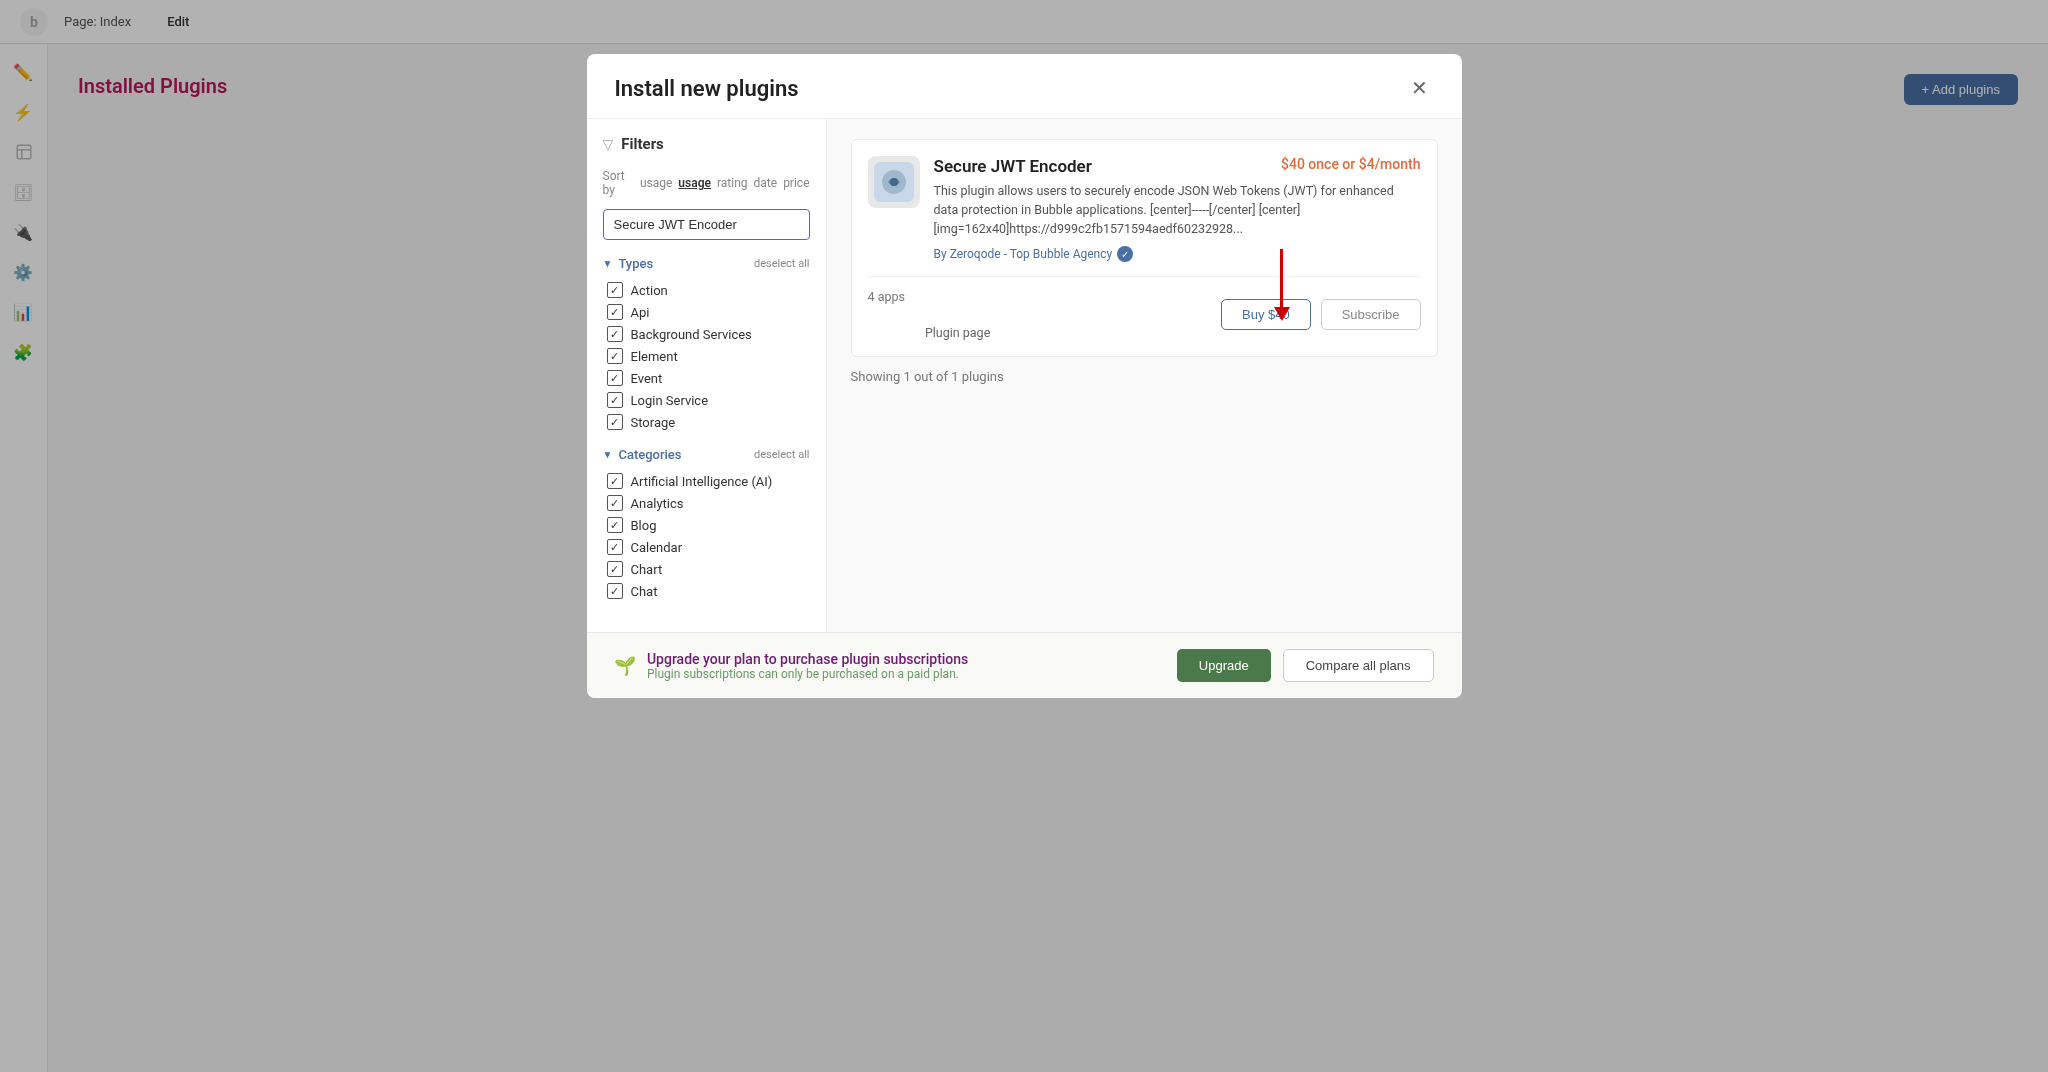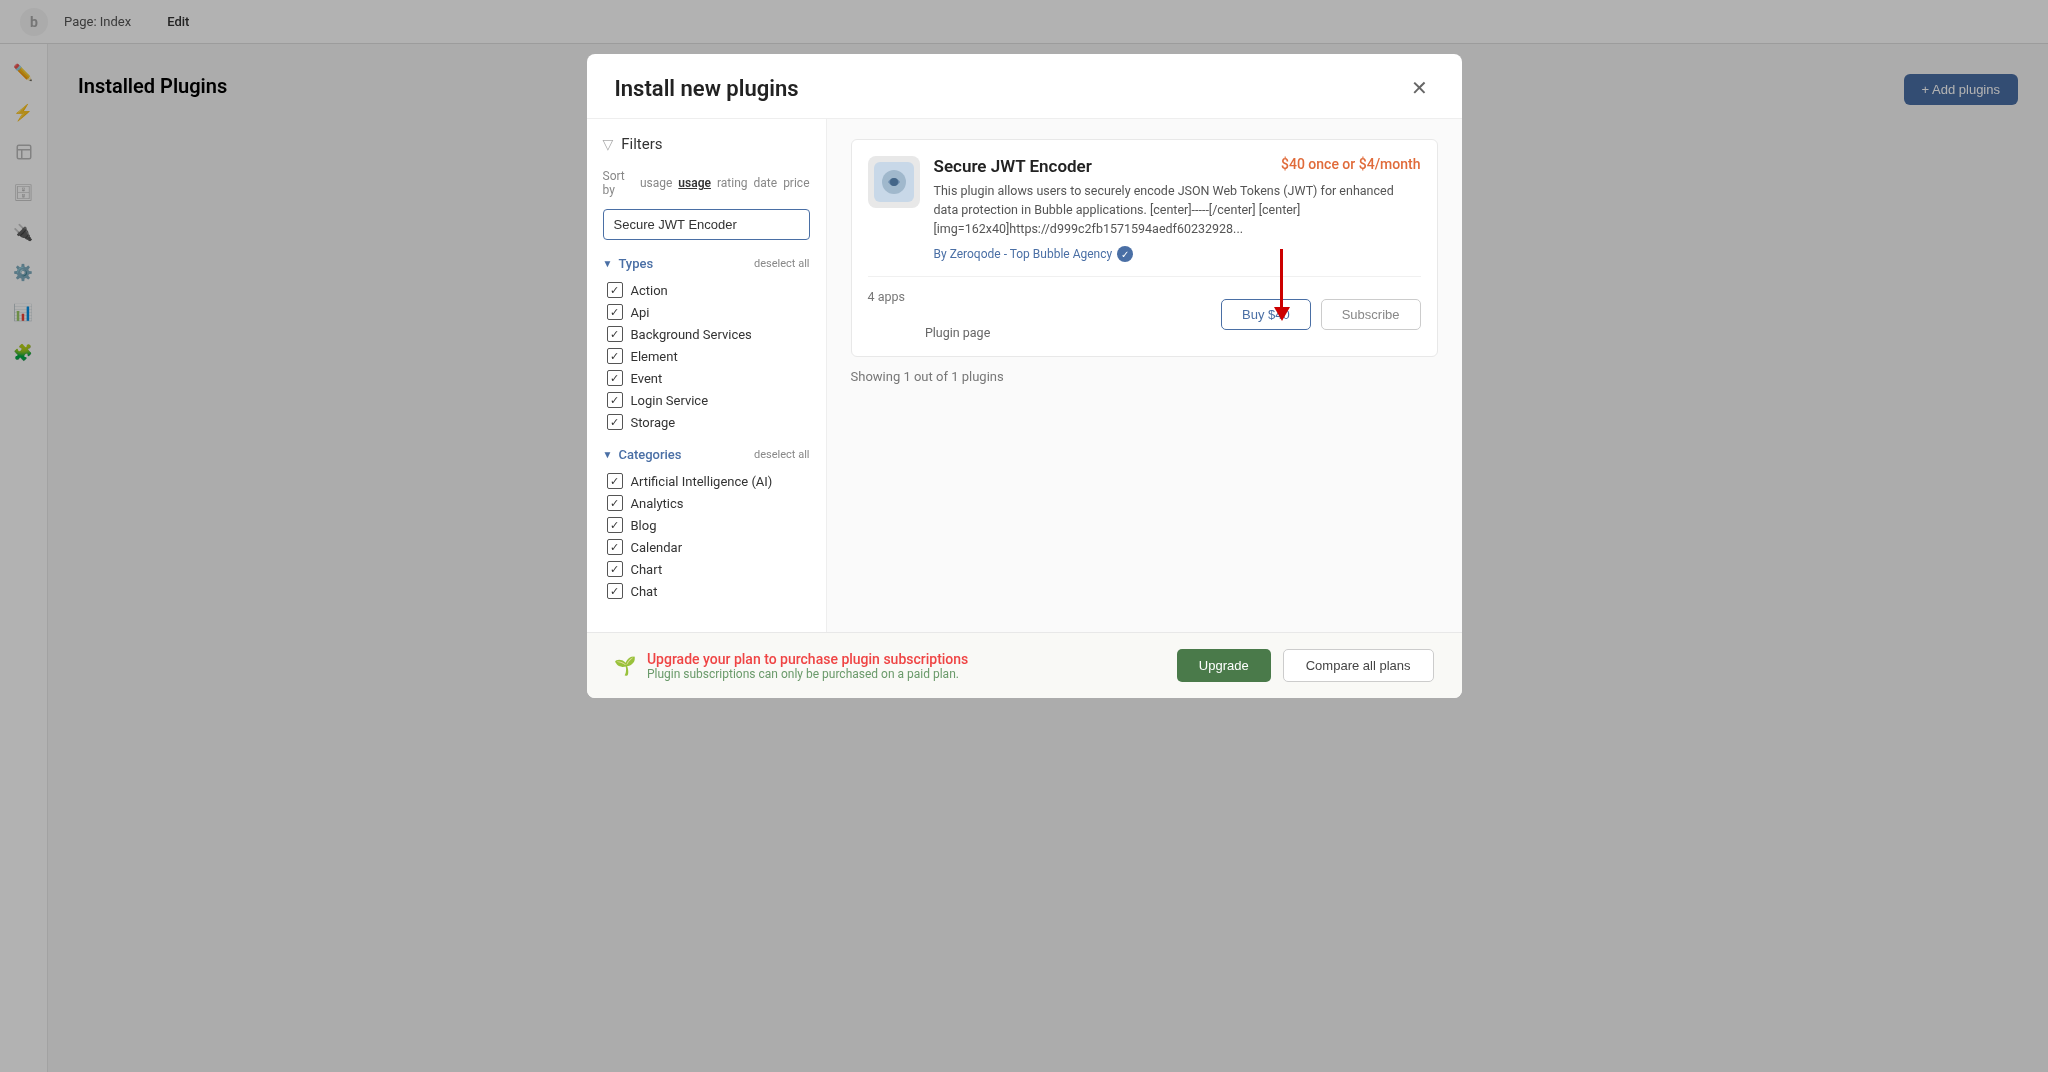--- a/index.html
+++ b/index.html
@@ -103,21 +103,21 @@
     
     .main-content {
       position: fixed;
       top: 44px; left: 48px; right: 0; bottom: 0;
       background: #f7f7f7;
       padding: 30px;
     }
     .page-title {
       font-size: 20px;
       font-weight: 600;
-      color: #000000;
+      color: #be185d;
       margin-bottom: 20px;
     }
     .add-plugins-btn {
       position: absolute;
       top: 30px; right: 30px;
       background: #4a6fa5;
       color: #fff;
       border: none;
       padding: 8px 18px;
       border-radius: 6px;
@@ -186,21 +186,21 @@
       flex-shrink: 0;
     }
     .filter-header {
       display: flex;
       align-items: center;
       gap: 8px;
       margin-bottom: 16px;
     }
     .filter-header-text {
       font-size: 15px;
-      font-weight: 400;
+      font-weight: 700;
       color: #333;
     }
     .filter-icon {
       color: #aaa;
       font-size: 14px;
     }
     .sort-row {
       display: flex;
       align-items: center;
       gap: 6px;
@@ -413,21 +413,21 @@
       display: flex;
       align-items: center;
       gap: 10px;
     }
     .footer-icon {
       color: #5a8a5a;
       font-size: 18px;
     }
     .footer-main-text {
       font-size: 14px;
-      color: #ef4444;
+      color: #701a75;
       font-weight: 500;
       cursor: pointer;
       text-decoration: underline;
       text-decoration-color: transparent;
     }
     .footer-sub-text {
       font-size: 12px;
       color: #6a9a6a;
     }
     .footer-buttons {

